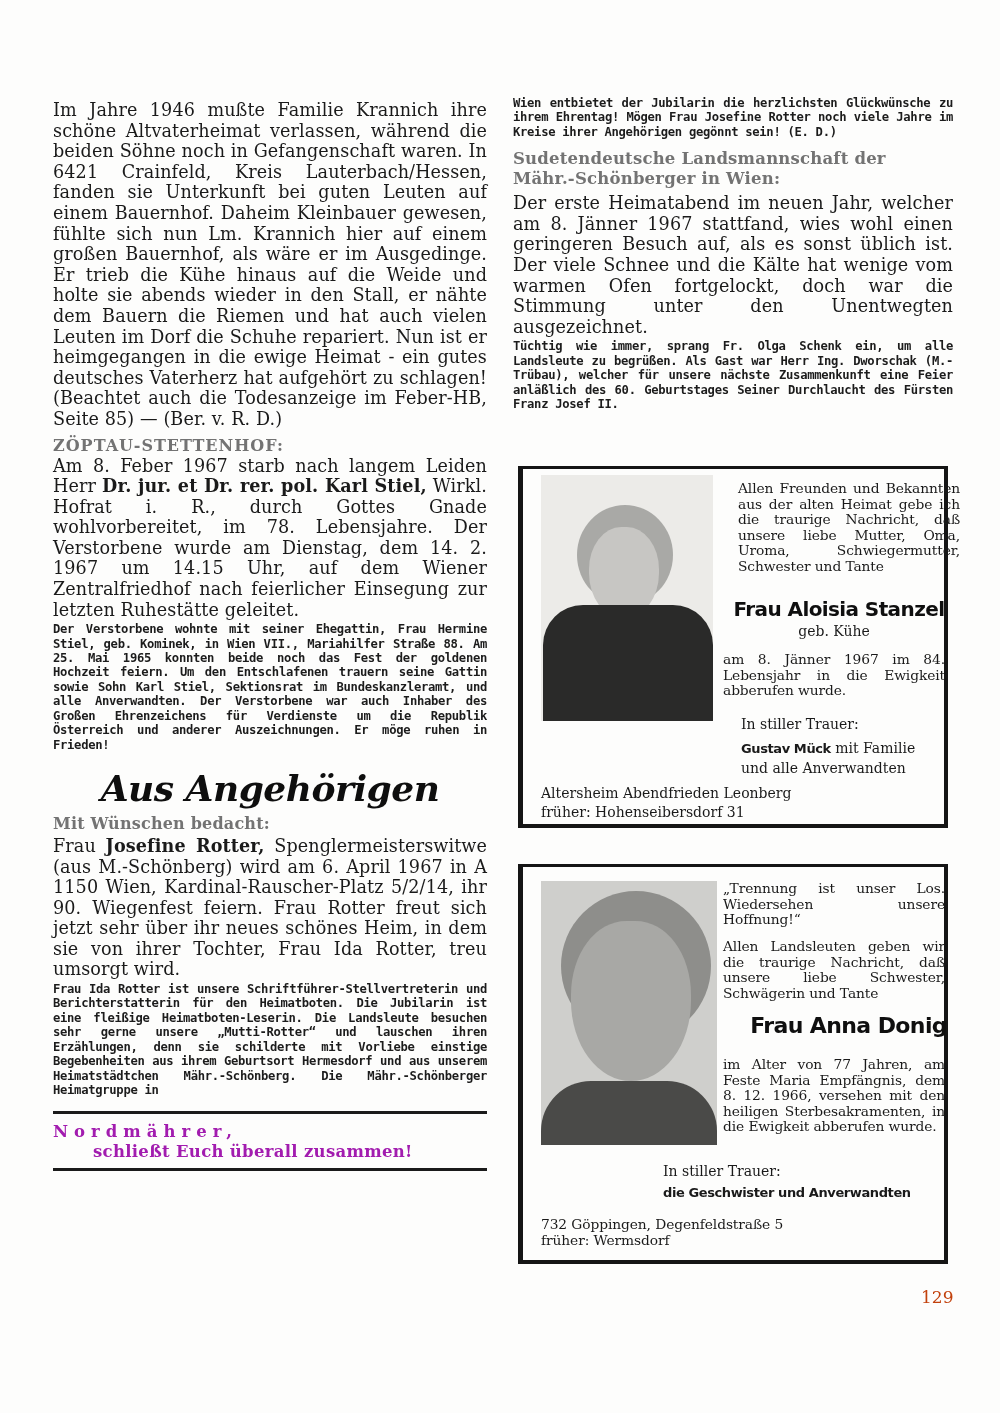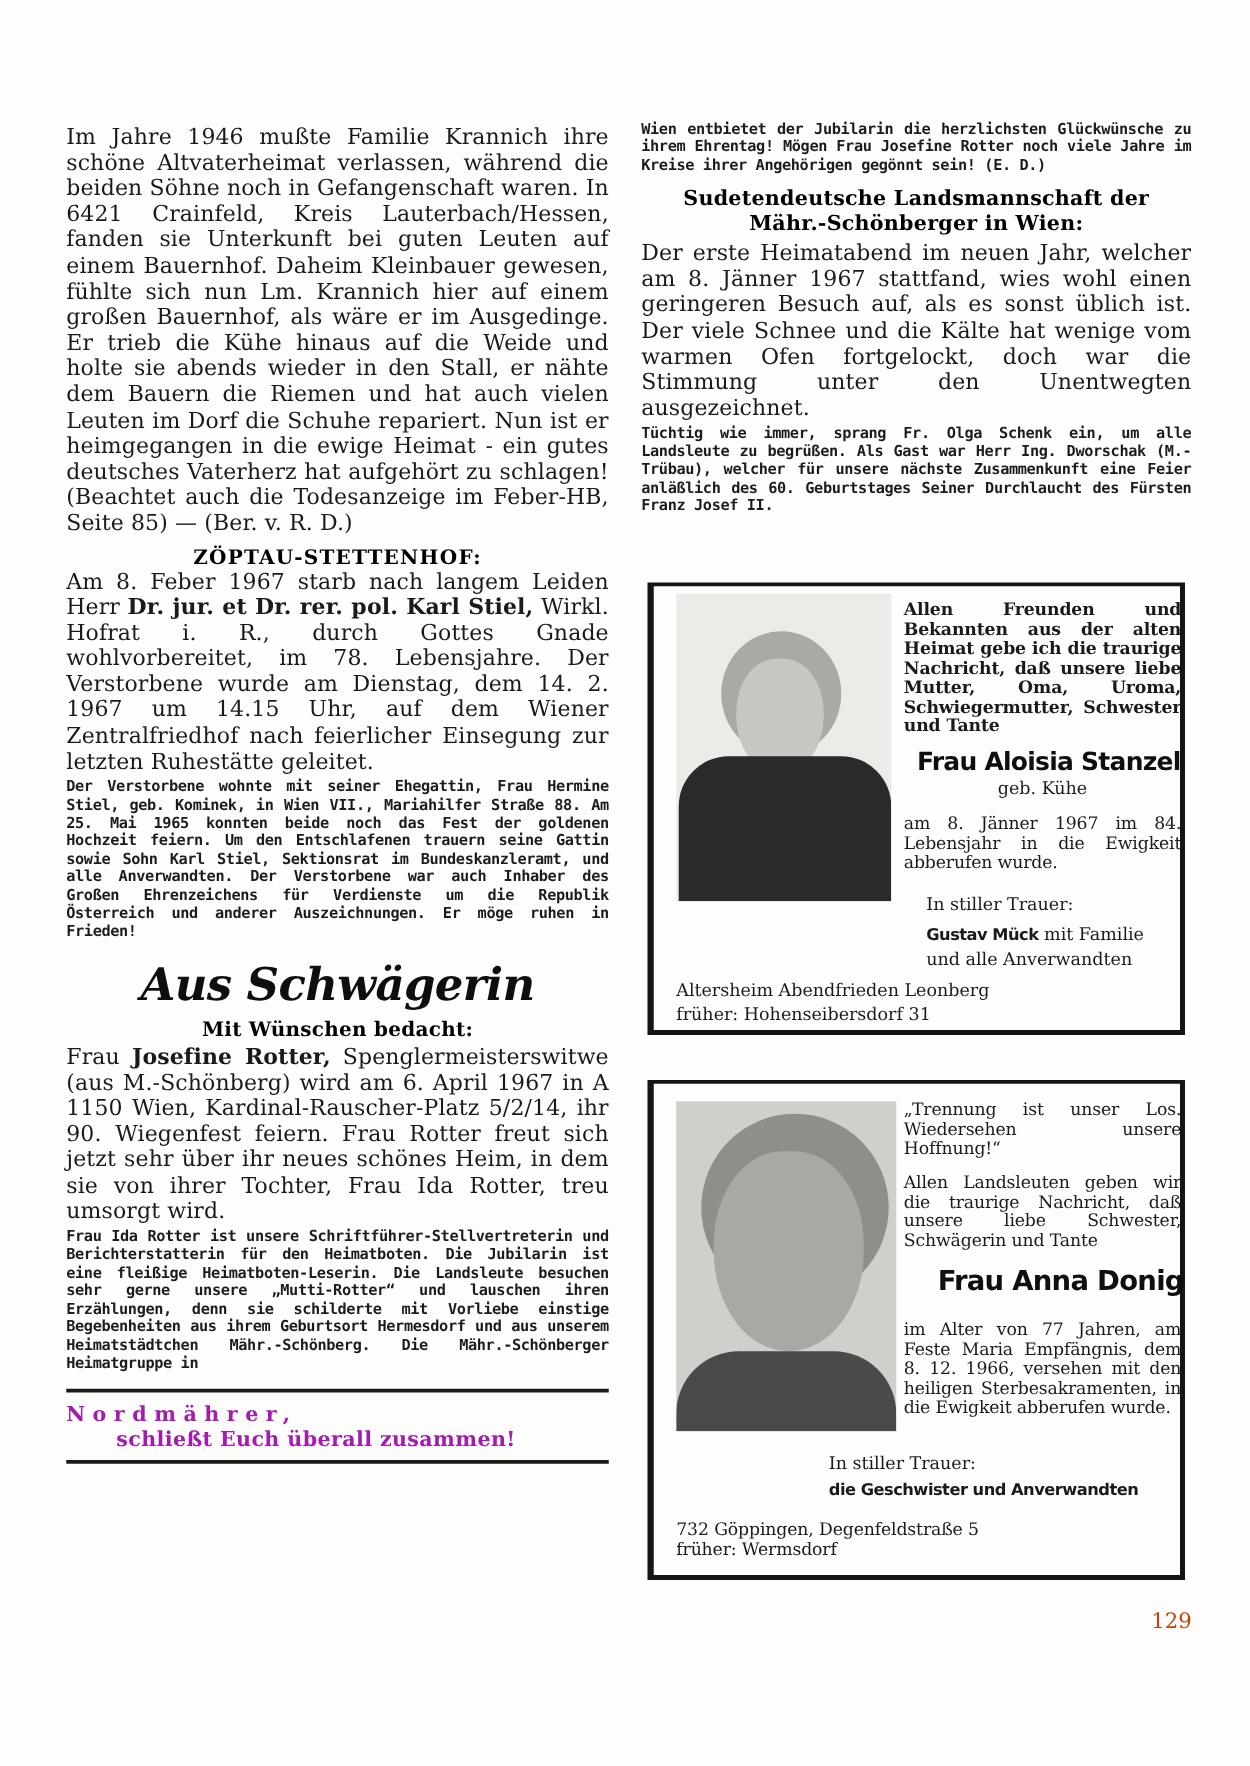--- a/index.html
+++ b/index.html
@@ -4,21 +4,21 @@
 <style>
   html, body { margin: 0; padding: 0; background: #fff; }
   body { width: 1000px; height: 1413px; position: relative; overflow: hidden; color: #141414; }
   .page { position: absolute; left: 0; top: 0; width: 1000px; height: 1413px; background: #fdfdfc; }
   .col { position: absolute; top: 96px; }
   .col-left { left: 53px; width: 434px; }
   .col-right { left: 513px; width: 440px; }
 
   .small { font-family: "DejaVu Sans Mono", "Liberation Mono", monospace; font-weight: bold; font-size: 12.2px; line-height: 14.4px; text-align: justify; letter-spacing: -0.3px; color: #1c1c1c; }
   .big { font-family: "DejaVu Serif", "Liberation Serif", serif; font-size: 17.6px; line-height: 20.6px; text-align: justify; letter-spacing: 0.1px; color: #1a1a1a; }
-  .head { font-family: "DejaVu Serif", "Liberation Serif", serif; font-weight: bold; font-size: 16px; line-height: 20px; color: #000000; letter-spacing: 0.2px; text-align: center; }
+  .head { font-family: "DejaVu Serif", "Liberation Serif", serif; font-weight: bold; font-size: 16px; line-height: 20px; color: #737373; letter-spacing: 0.2px; }
   .b { font-weight: bold; }
   p { margin: 0; }
 
   .fraktur { font-family: "DejaVu Serif", "Liberation Serif", serif; font-weight: 900; font-size: 36px; letter-spacing: -0.5px; text-align: center; color: #0e0e0e; line-height: 44px; margin: 4px 0 4px 0; font-style: italic; }
 
   .rule { height: 3px; background: #1b1b1b; width: 100%; }
   .nordm { font-family: "DejaVu Serif", "Liberation Serif", serif; font-weight: bold; font-size: 16.5px; line-height: 20px; color: #a21caf; }
   .nordm .l1 { letter-spacing: 6px; display: block; }
   .nordm .l2 { padding-left: 40px; display: block; letter-spacing: 0.3px; }
 
@@ -45,21 +45,21 @@
 
   <div class="col col-left">
     <p class="big" style="margin-top:4px;">Im Jahre 1946 mußte Familie Krannich ihre schöne Altvaterheimat verlassen, während die beiden Söhne noch in Gefangenschaft waren. In 6421 Crainfeld, Kreis Lauterbach/Hessen, fanden sie Unterkunft bei guten Leuten auf einem Bauernhof. Daheim Kleinbauer gewesen, fühlte sich nun Lm. Krannich hier auf einem großen Bauernhof, als wäre er im Ausgedinge. Er trieb die Kühe hinaus auf die Weide und holte sie abends wieder in den Stall, er nähte dem Bauern die Riemen und hat auch vielen Leuten im Dorf die Schuhe repariert. Nun ist er heimgegangen in die ewige Heimat - ein gutes deutsches Vaterherz hat aufgehört zu schlagen! (Beachtet auch die Todesanzeige im Feber-HB, Seite 85) — (Ber. v. R. D.)</p>
 
     <div style="margin-top:6px;">
       <div class="head" style="letter-spacing:1px;">ZÖPTAU-STETTENHOF:</div>
       <p class="big"><span>Am 8. Feber 1967 starb nach langem Leiden Herr </span><span class="b">Dr. jur. et Dr. rer. pol. Karl Stiel,</span><span> Wirkl. Hofrat i. R., durch Gottes Gnade wohlvorbereitet, im 78. Lebensjahre. Der Verstorbene wurde am Dienstag, dem 14. 2. 1967 um 14.15 Uhr, auf dem Wiener Zentralfriedhof nach feierlicher Einsegung zur letzten Ruhestätte geleitet.</span></p>
       <p class="small" style="margin-top:2px;">Der Verstorbene wohnte mit seiner Ehegattin, Frau Hermine Stiel, geb. Kominek, in Wien VII., Mariahilfer Straße 88. Am 25. Mai 1965 konnten beide noch das Fest der goldenen Hochzeit feiern. Um den Entschlafenen trauern seine Gattin sowie Sohn Karl Stiel, Sektionsrat im Bundeskanzleramt, und alle Anverwandten. Der Verstorbene war auch Inhaber des Großen Ehrenzeichens für Verdienste um die Republik Österreich und anderer Auszeichnungen. Er möge ruhen in Frieden!</p>
     </div>
 
-    <div class="fraktur" style="margin-top:14px;">Aus Schwägerin</div>
+    <div class="fraktur" style="margin-top:14px;">Aus Angehörigen</div>
 
     <div>
       <div class="head">Mit Wünschen bedacht:</div>
       <p class="big" style="margin-top:2px;"><span>Frau </span><span class="b">Josefine Rotter,</span><span> Spenglermeisterswitwe (aus M.-Schönberg) wird am 6. April 1967 in A 1150 Wien, Kardinal-Rauscher-Platz 5/2/14, ihr 90. Wiegenfest feiern. Frau Rotter freut sich jetzt sehr über ihr neues schönes Heim, in dem sie von ihrer Tochter, Frau Ida Rotter, treu umsorgt wird.</span></p>
       <p class="small" style="margin-top:2px;">Frau Ida Rotter ist unsere Schriftführer-Stellvertreterin und Berichterstatterin für den Heimatboten. Die Jubilarin ist eine fleißige Heimatboten-Leserin. Die Landsleute besuchen sehr gerne unsere „Mutti-Rotter“ und lauschen ihren Erzählungen, denn sie schilderte mit Vorliebe einstige Begebenheiten aus ihrem Geburtsort Hermesdorf und aus unserem Heimatstädtchen Mähr.-Schönberg. Die Mähr.-Schönberger Heimatgruppe in</p>
     </div>
 
     <div style="margin-top:14px;">
       <div class="rule"></div>
       <div class="nordm" style="padding:8px 0 6px 0;">
@@ -77,21 +77,21 @@
     <p class="small" style="margin-top:2px;">Tüchtig wie immer, sprang Fr. Olga Schenk ein, um alle Landsleute zu begrüßen. Als Gast war Herr Ing. Dworschak (M.-Trübau), welcher für unsere nächste Zusammenkunft eine Feier anläßlich des 60. Geburtstages Seiner Durchlaucht des Fürsten Franz Josef II.</p>
   </div>
 
   <div class="box box1">
     <div class="photo" style="left:18px; top:6px; width:172px; height:246px; background:#ecebe8;">
       <div class="hair" style="left:36px; top:30px; width:96px; height:100px; background:#a9a9a6;"></div>
       <div class="face" style="left:48px; top:52px; width:70px; height:92px; background:#c7c6c3;"></div>
       <div class="body" style="left:2px; top:130px; width:170px; height:116px; background:#2a2a29; border-radius:40px 40px 0 0;"></div>
     </div>
 
-    <div class="ann" style="left:200px; top:12px; width:222px;font-weight:bold;">Allen Freunden und Bekannten aus der alten Heimat gebe ich die traurige Nachricht, daß unsere liebe Mutter, Oma, Uroma, Schwiegermutter, Schwester und Tante</div>
+    <div class="ann" style="left:215px; top:12px; width:222px;">Allen Freunden und Bekannten aus der alten Heimat gebe ich die traurige Nachricht, daß unsere liebe Mutter, Oma, Uroma, Schwiegermutter, Schwester und Tante</div>
     <div class="ann-name" style="left:206px; top:128px; width:220px; font-size:20px; text-align:center;">Frau Aloisia Stanzel</div>
     <div class="ann-plain" style="left:200px; top:154px; width:222px; text-align:center;">geb. Kühe</div>
     <div class="ann" style="left:200px; top:183px; width:222px;">am 8. Jänner 1967 im 84. Lebensjahr in die Ewigkeit abberufen wurde.</div>
 
     <div class="ann-plain" style="left:218px; top:247px;">In stiller Trauer:</div>
     <div class="ann-plain" style="left:218px; top:271px; width:204px;"><span class="sans-b">Gustav Mück</span><span> mit Familie</span></div>
     <div class="ann-plain" style="left:218px; top:291px;">und alle Anverwandten</div>
 
     <div class="ann-plain" style="left:18px; top:316px;">Altersheim Abendfrieden Leonberg</div>
     <div class="ann-plain" style="left:18px; top:335px;">früher: Hohenseibersdorf 31</div>

